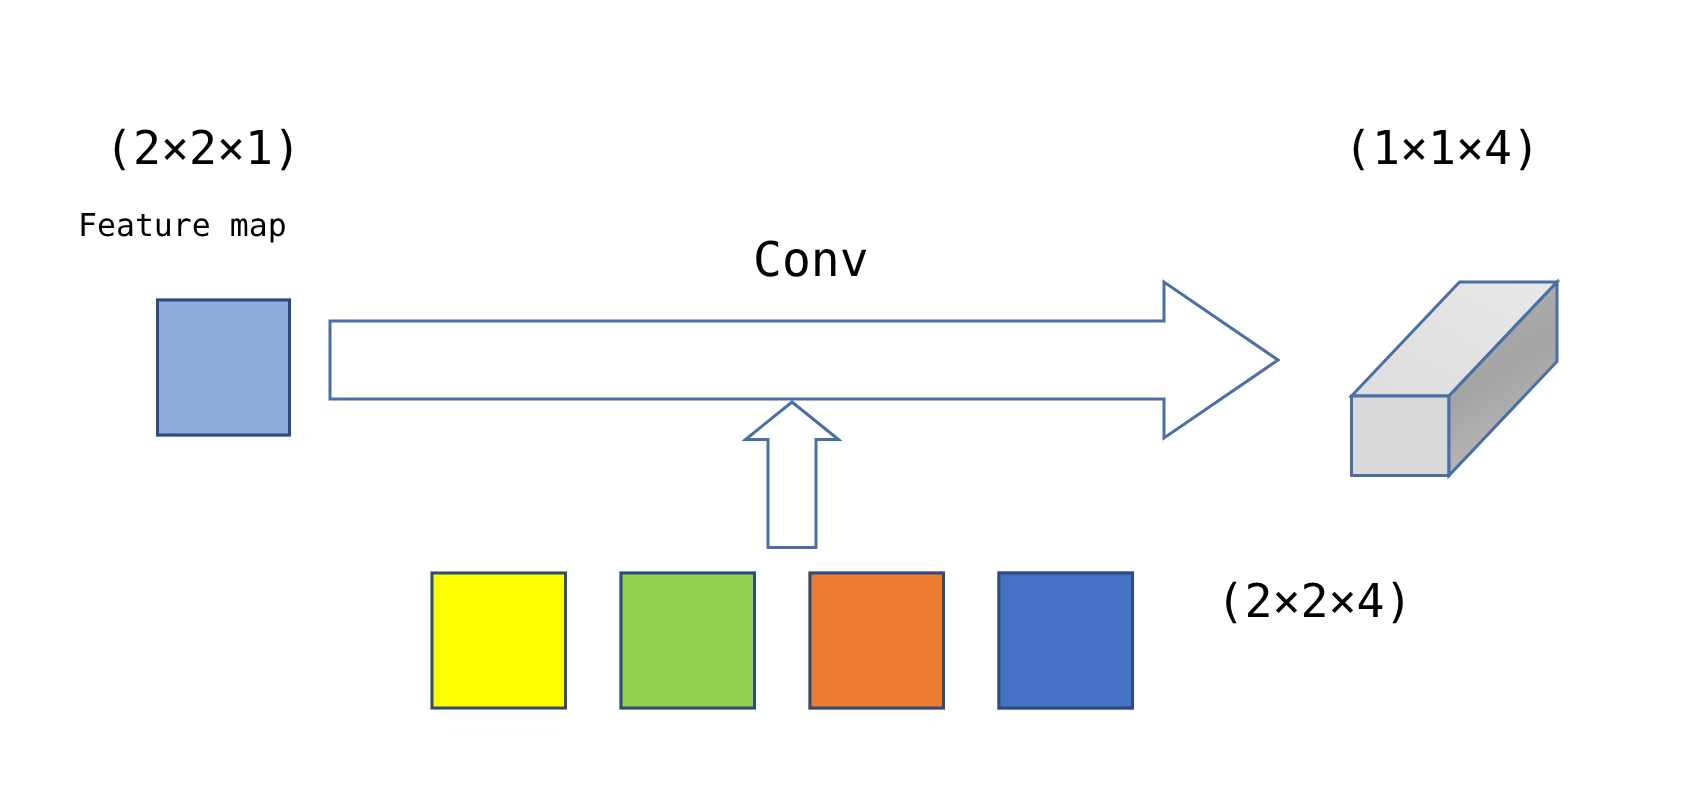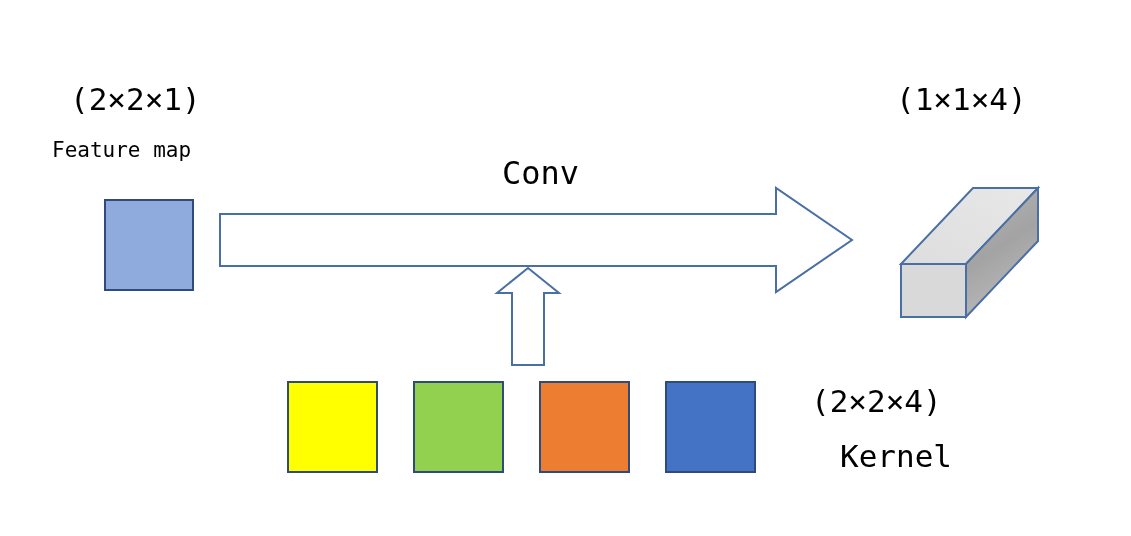--- a/index.html
+++ b/index.html
@@ -144,15 +144,14 @@
 
     <polygon points="76,84 148,8 148,61 76,137" fill="url(#sideGrad)" stroke="#4A6FA5" stroke-width="2" stroke-linejoin="miter"></polygon>
   </svg>
 
   <div class="kernel-square" id="kernel-square-0" style="background: rgb(255, 255, 0); border-color: rgb(46, 75, 124);"></div>
   <div class="kernel-square" id="kernel-square-1" style="background: rgb(146, 208, 80); border-color: rgb(46, 75, 124);"></div>
   <div class="kernel-square" id="kernel-square-2" style="background: rgb(237, 125, 49); border-color: rgb(46, 75, 124);"></div>
   <div class="kernel-square" id="kernel-square-3" style="background: rgb(68, 114, 196); border-color: rgb(46, 75, 124);"></div>
 
   <div class="lbl" id="kn-dims">(2×2×4)</div>
-  <div class="lbl" id="kn-name">Kernel</div>
 
 </div>
 
 </body></html>

